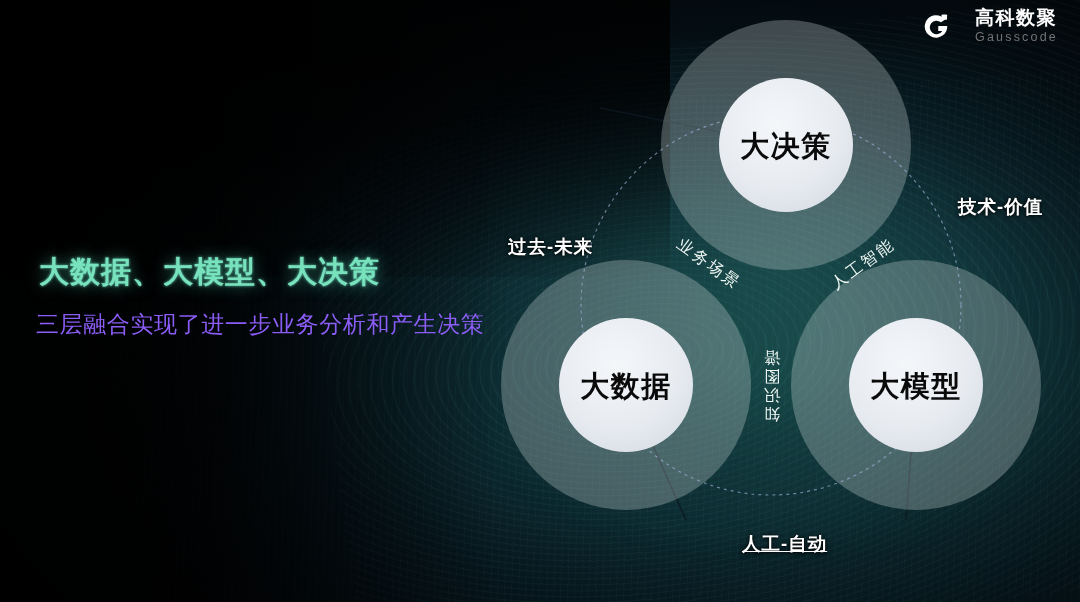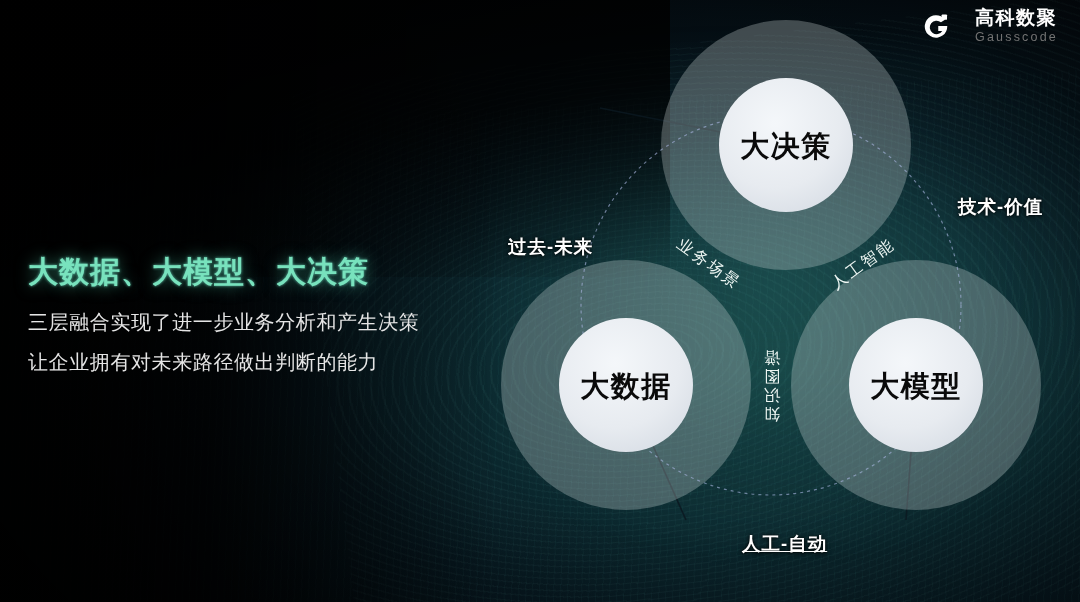--- a/index.html
+++ b/index.html
@@ -63,26 +63,26 @@
   .logo{position:absolute;right:22px;top:8px;display:flex;align-items:center;gap:24px;}
   .logo-mark{width:30px;height:30px;flex:none;}
   .logo-text{display:flex;flex-direction:column;line-height:1;}
   .logo-cn{color:#ffffff;font-size:19px;font-weight:700;letter-spacing:1.5px;}
   .logo-en{color:#737373;font-size:12.5px;letter-spacing:2.2px;margin-top:4px;}
 
   
   .copy{position:absolute;left:28px;top:252px;width:470px;}
   .headline{
     color:#78e2bd;font-size:30px;font-weight:700;letter-spacing:1px;
-    margin:0 0 16px 0;
+    margin:0 0 16px 11px;
     text-shadow:0 0 16px rgba(90,225,190,0.55),0 0 3px rgba(120,235,205,0.8);
   }
   .subline{
-    color:#e5e5e5;font-size:20px;font-weight:400;letter-spacing:.6px;
-    margin:0 0 13px 0;
+    color:#8b5cf6;font-size:23px;font-weight:400;letter-spacing:.6px;
+    margin:0 0 13px 8px;
   }
 
   
   #venn{position:absolute;left:0;top:0;width:1080px;height:602px;}
   .lobe-label{
     fill:#eef6f3;font-size:16px;font-weight:400;letter-spacing:2.5px;
     font-family:"Liberation Sans","DejaVu Sans",sans-serif;
   }
   .core-label{
     fill:#0a0a0a;font-size:29px;font-weight:700;letter-spacing:1.5px;
@@ -180,21 +180,20 @@
     <text class="lobe-label" x="771" y="380" text-anchor="middle" transform="rotate(180 771 380)" letter-spacing="2"><tspan x="771" y="351.5" text-anchor="middle">知</tspan><tspan x="771" y="370.5" text-anchor="middle">识</tspan><tspan x="771" y="389.5" text-anchor="middle">图</tspan><tspan x="771" y="408.5" text-anchor="middle">谱</tspan></text>
   </svg>
 
   <div class="axis-label" id="label-past-future">过去-未来</div>
   <div class="axis-label" id="label-tech-value">技术-价值</div>
   <div class="axis-label" id="label-manual-auto">人工-自动</div>
 
   <div class="copy">
     <h1 class="headline">大数据、大模型、大决策</h1>
     <p class="subline">三层融合实现了进一步业务分析和产生决策</p>
-    <p class="subline">让企业拥有对未来路径做出判断的能力</p>
   </div>
 
   <div class="logo">
     <svg class="logo-mark" viewBox="0 0 40 40">
       <path d="M32 11.5A15 15 0 1 0 35 20h-12v6.6h5.4A9 9 0 1 1 26.6 15z" fill="#ffffff"></path>
       <rect x="27.5" y="4.5" width="7.2" height="7.2" rx="1.2" fill="#ffffff"></rect>
     </svg>
     <div class="logo-text">
       <span class="logo-cn">高科数聚</span>
       <span class="logo-en">Gausscode</span>

